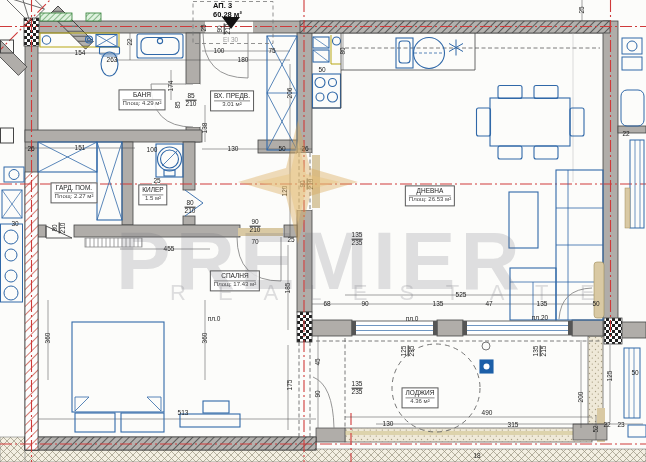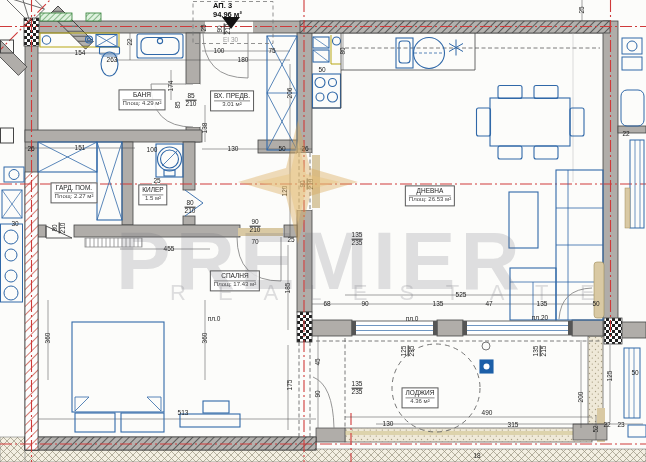--- a/index.html
+++ b/index.html
@@ -318,21 +318,21 @@
   <svg width="124" height="128" viewBox="0 0 124 128">
     <path d="M62,2 L74,50 L122,64 L74,78 L62,126 L50,78 L2,64 L50,50 Z" fill="#d9a855" opacity="0.40"></path>
     <path d="M62,22 L70,56 L104,64 L70,72 L62,106 L54,72 L20,64 L54,56 Z" fill="#e6c47f" opacity="0.45"></path>
   </svg>
 </div>
 <div class="wm">PREMIER</div>
 <div class="wm2">R E A L   E S T A T E</div>
 
 <div class="titleblock">
   <div>АП. 3</div>
-  <div>94.96 м²</div>
+  <div>60.28 м²</div>
 </div>
 <div class="fire">EI 30</div>
 
 <div id="labels">
       <div class="room-label" style="left: 142px; top: 100px;">
         <div class="rn">БАНЯ</div>
         <div class="ra">Площ: 4.29 м²</div>
       </div>
       <div class="room-label" style="left: 232px; top: 101px;">
         <div class="rn">ВХ. ПРЕДВ.</div>

